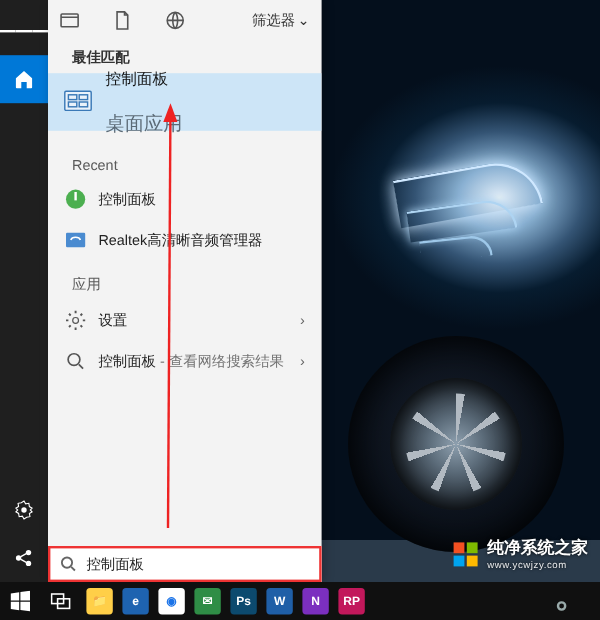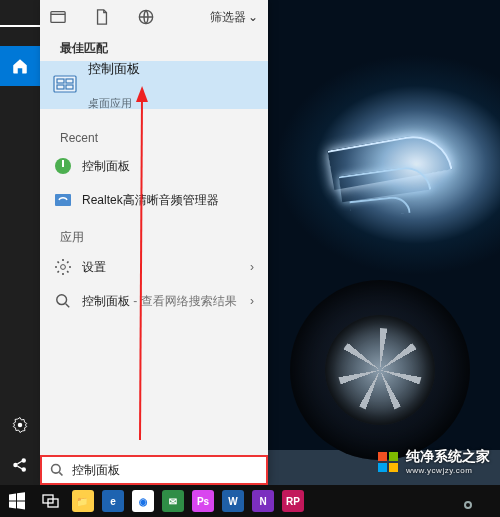--- a/index.html
+++ b/index.html
@@ -35,21 +35,21 @@
   .search-panel{position:absolute;left:40px;top:0;width:228px;height:485px;background:#f3f3f3;display:flex;flex-direction:column;box-shadow:2px 0 8px rgba(0,0,0,.25)}
   .sp-head{height:34px;display:flex;align-items:center;padding:0 10px;gap:28px;color:#444}
   .sp-head .hicon{width:16px;height:16px;display:flex;align-items:center;justify-content:center}
   .sp-head svg{width:16px;height:16px;fill:none;stroke:#555;stroke-width:1.5}
   .sp-head .filter{margin-left:auto;font-size:12px;color:#333;display:flex;align-items:center;gap:2px}
   .sec-title{font-size:12px;color:#333;padding:6px 20px 4px;font-weight:600}
   .sec-title.dim{color:#5a5a5a;font-weight:400}
   .best{background:#cde5f7;display:flex;align-items:center;height:48px;padding:0 12px;gap:10px}
   .best .bicon{width:26px;height:26px;display:flex;align-items:center;justify-content:center}
   .best .t1{font-size:13px;color:#111}
-  .best .t2{font-size:11px;color:#5b6a76;margin-top:18px}
+  .best .t2{font-size:16px;color:#5b6a76;margin-top:18px}
   .item{display:flex;align-items:center;height:34px;padding:0 14px;gap:10px;font-size:12px;color:#222}
   .item .iicon{width:18px;height:18px;display:flex;align-items:center;justify-content:center}
   .item .chev{margin-left:auto;color:#666;font-size:12px}
   .item .muted{color:#737373}
   .sp-body{flex:1;overflow:hidden}
   .search-row{position:absolute;left:40px;top:455px;width:228px;height:30px;display:flex;align-items:center;background:#fff;border:2px solid #e33;padding:0 8px;gap:8px}
   .search-row svg{width:14px;height:14px;fill:none;stroke:#666;stroke-width:2}
   .search-row input{border:none;outline:none;flex:1;font-size:12px;color:#222;background:transparent}
   .taskbar{position:absolute;left:0;bottom:0;width:500px;height:32px;background:#101010;display:flex;align-items:center}
   .taskbar .tb{width:34px;height:32px;display:flex;align-items:center;justify-content:center;color:#fff}
@@ -243,20 +243,20 @@
       <svg viewBox="0 0 18 18">
           <rect x="1" y="3" width="10" height="8" fill="none" stroke="#fff" stroke-width="1.3"></rect>
           <rect x="6" y="7" width="10" height="8" fill="none" stroke="#fff" stroke-width="1.3"></rect>
         </svg>
     </div>
     <div class="pinned">
       <span style="background:#ffcf48">📁</span>
       <span style="background:#1e63b0">e</span>
       <span style="background:#fff;color:#1a73e8">◉</span>
       <span style="background:#2f8d46">✉</span>
-      <span style="background:#d946ef">Ps</span>
+      <span style="background:#0c4a6e">Ps</span>
       <span style="background:#1f5fa7">W</span>
       <span style="background:#7b2fbf">N</span>
       <span style="background:#c2185b">RP</span>
     </div>
     <div class="dot"></div>
   </div>
 </div>
 
 </body></html>

